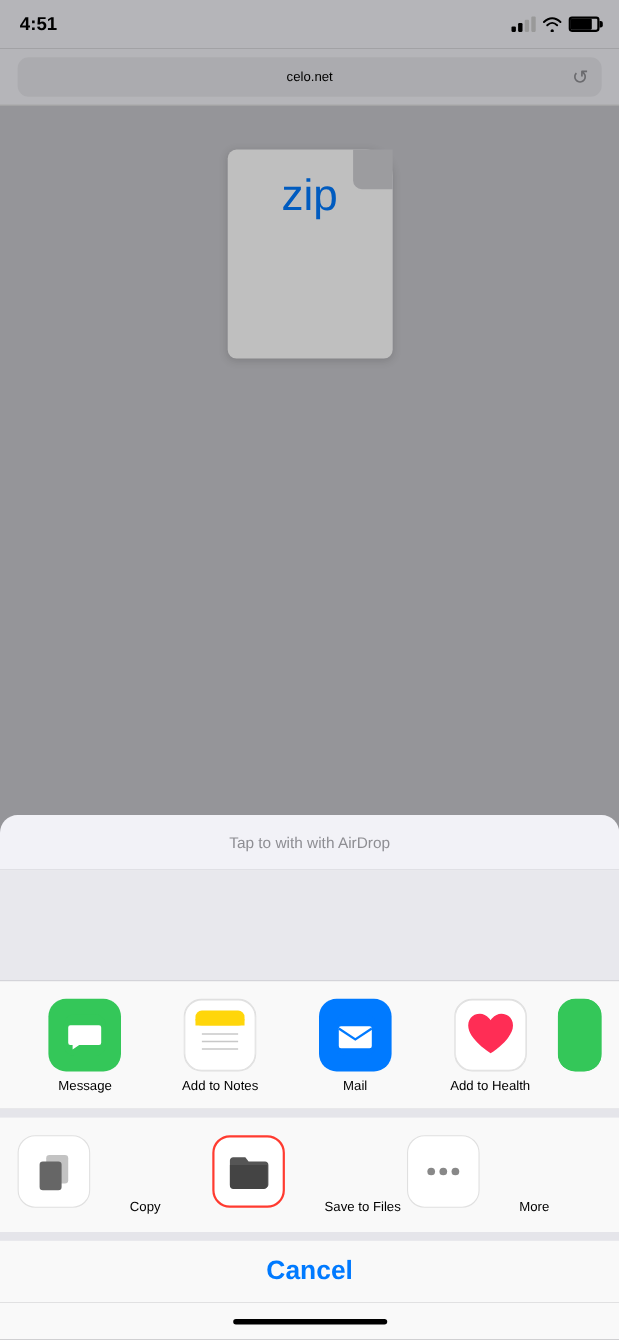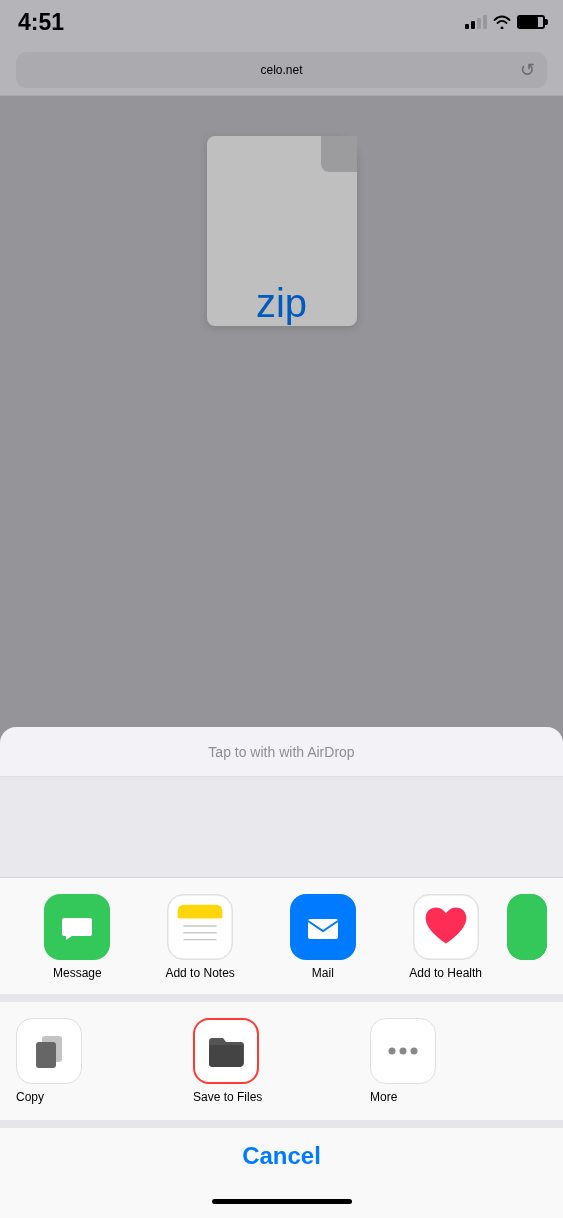--- a/index.html
+++ b/index.html
@@ -19,21 +19,21 @@
       top: 0; left: 0; right: 0;
       height: 44px;
       background: #f2f2f7;
       display: flex;
       align-items: center;
       justify-content: space-between;
       padding: 0 18px;
       z-index: 100;
     }
     .status-time {
-      font-size: 23px;
+      font-size: 17px;
       font-weight: 600;
       color: #000;
     }
     .status-icons {
       display: flex;
       align-items: center;
       gap: 6px;
     }
     .signal-bars {
       display: flex;
@@ -122,21 +122,21 @@
     }
 
     
     .zip-file-icon {
       width: 150px;
       height: 190px;
       background: #fff;
       border-radius: 8px 24px 8px 8px;
       position: relative;
       display: flex;
-      align-items: flex-end;
+      align-items: flex-start;
       justify-content: center;
       box-shadow: 0 2px 8px rgba(0,0,0,0.15);
     }
     .zip-file-icon::before {
       content: '';
       position: absolute;
       top: 0;
       right: 0;
       width: 36px;
       height: 36px;
@@ -256,25 +256,26 @@
       padding: 12px 0 12px;
     }
     .actions-row {
       display: flex;
       flex-direction: row;
       padding: 0 16px;
       gap: 0;
     }
     .action-item {
       display: flex;
-      flex-direction: column;
-      align-items: flex-start;
+      flex-direction: row;
+      align-items: flex-end;
       min-width: 120px;
       flex: 1;
       padding: 4px 0;
+      gap: 36px;
     }
     .action-icon {
       width: 66px;
       height: 66px;
       border-radius: 16px;
       background: #fff;
       border: 1px solid #e0e0e0;
       display: flex;
       align-items: center;
       justify-content: center;

